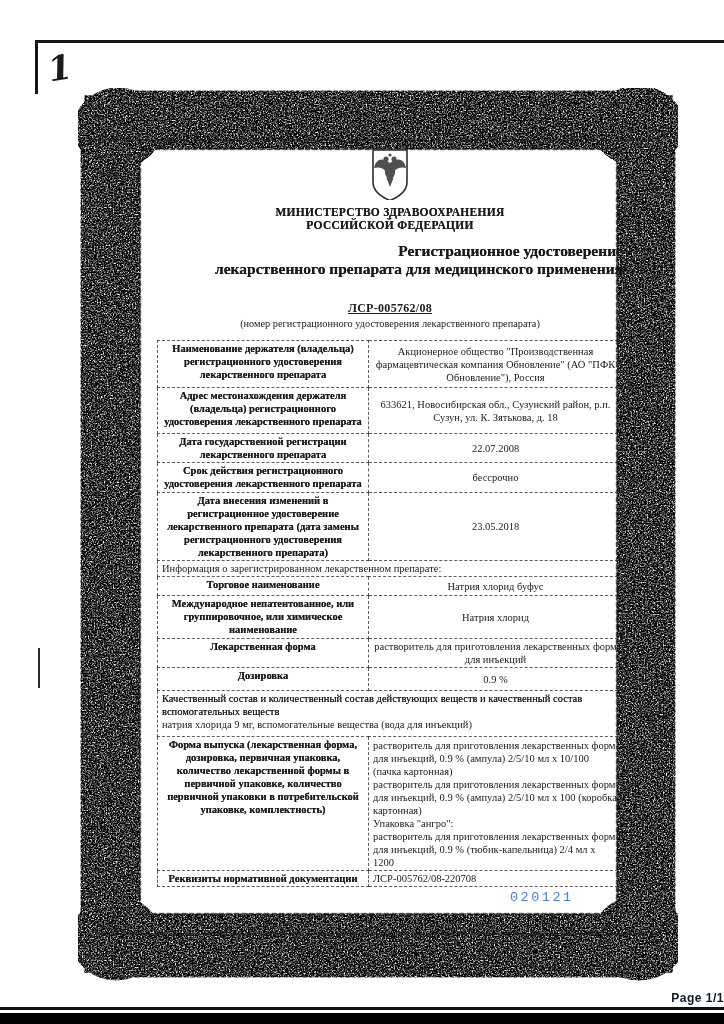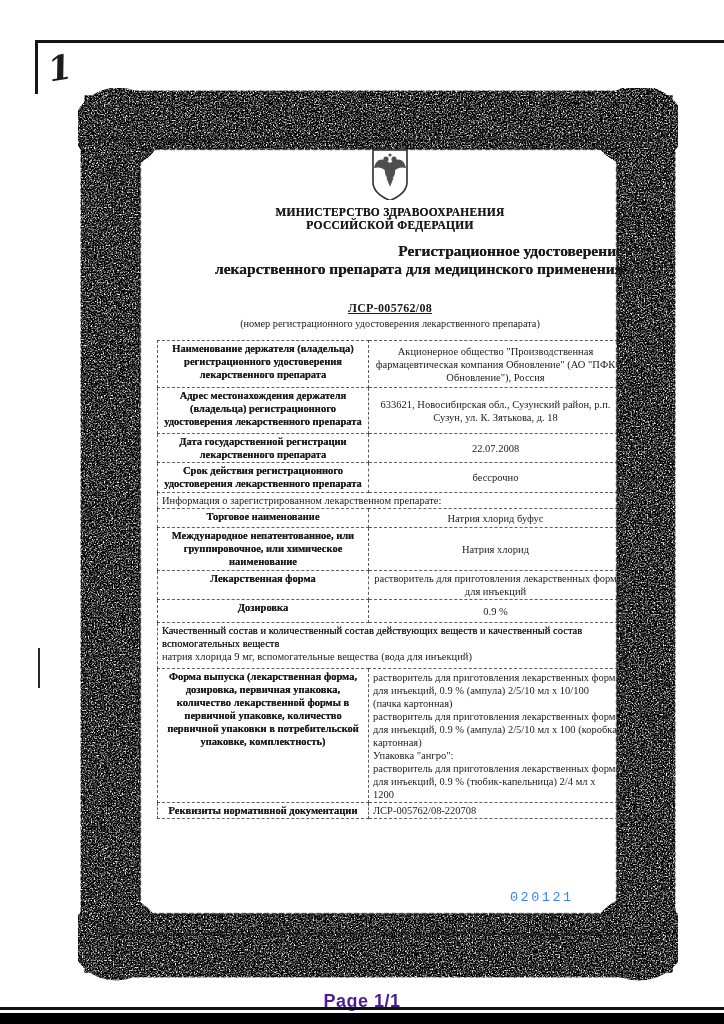--- a/index.html
+++ b/index.html
@@ -30,22 +30,22 @@
   td.lbl{font-weight:bold;text-align:center;vertical-align:top;width:211px;text-shadow:0 0 .4px #333;}
   td.val{text-align:center;vertical-align:middle;}
   td.val.left{text-align:left;}
   td.full{text-align:left;vertical-align:top;}
   td.section{text-align:left;font-size:10.4px;padding:0 2px;}
   .comp-label{font-weight:normal;text-shadow:0 0 .4px #333;}
   .comp-value{font-weight:normal;}
   
   .stamp-number{position:absolute;left:510px;top:890px;font-family:"Liberation Mono",monospace;
                 font-size:13.5px;letter-spacing:2.5px;color:#3b82f6;}
-  .footer-page{position:absolute;left:0;top:991px;width:724px;text-align:center;
-               font-family:"Liberation Sans",sans-serif;font-weight:bold;font-size:18px;color:#4c1d95;
+  .footer-page{position:absolute;left:0;top:991px;width:724px;text-align:right;
+               font-family:"Liberation Sans",sans-serif;font-weight:bold;font-size:12px;color:#0f172a;
                letter-spacing:.5px;}
   .footer-line{position:absolute;left:0;top:1007px;width:724px;height:3px;background:#101010;}
   .bottom-bar{position:absolute;left:0;top:1013px;width:724px;height:11px;background:#000;}
 </style>
 </head>
 <body>
 
 <div class="page">
 
   <div class="scan-line-top"></div>
@@ -140,20 +140,24 @@
         <td class="val">633621, Новосибирская обл., Сузунский район, р.п. Сузун, ул. К. Зятькова, д. 18</td>
       </tr>
       <tr style="height:26px">
         <td class="lbl">Дата государственной регистрации лекарственного препарата</td>
         <td class="val">22.07.2008</td>
       </tr>
       <tr style="height:30px">
         <td class="lbl">Срок действия регистрационного удостоверения лекарственного препарата</td>
         <td class="val">бессрочно</td>
       </tr>
+      <tr style="height:59px">
+        <td class="lbl">Дата внесения изменений в регистрационное удостоверение лекарственного препарата (дата замены регистрационного удостоверения лекарственного препарата)</td>
+        <td class="val">23.05.2018</td>
+      </tr>
       <tr style="height:14px">
         <td class="section" colspan="2">Информация о зарегистрированном лекарственном препарате:</td>
       </tr>
       <tr style="height:19px">
         <td class="lbl">Торговое наименование</td>
         <td class="val">Натрия хлорид буфус</td>
       </tr>
       <tr style="height:43px">
         <td class="lbl">Международное непатентованное, или группировочное, или химическое наименование</td>
         <td class="val">Натрия хлорид</td>

